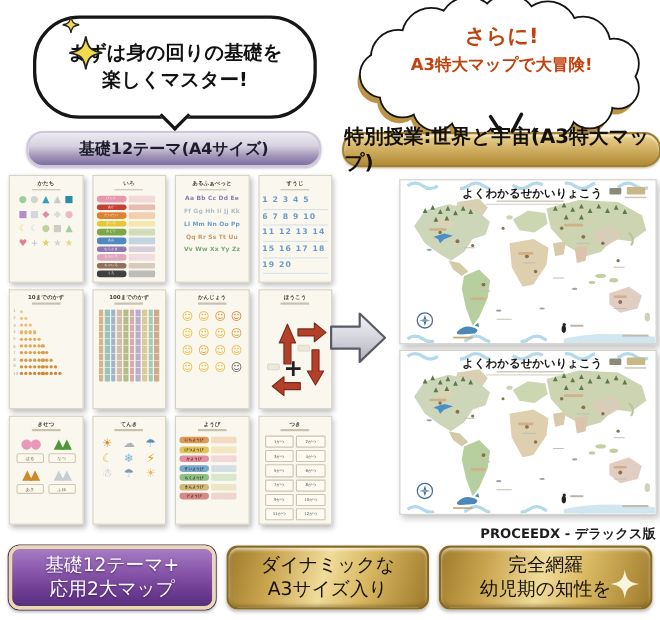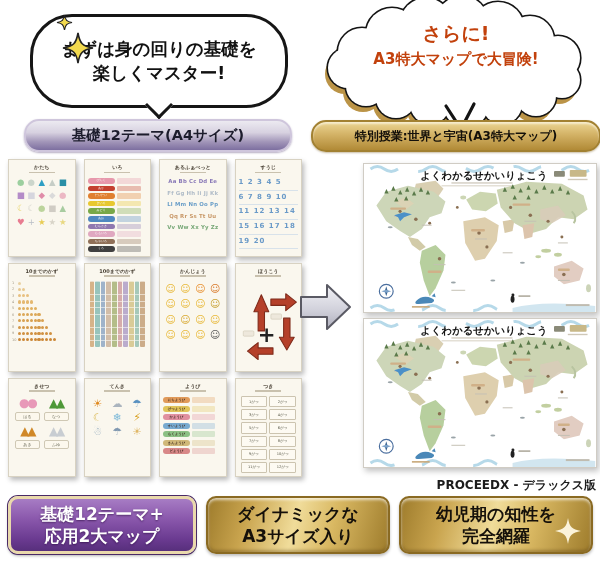--- a/index.html
+++ b/index.html
@@ -35,21 +35,21 @@
   .pill-purple{
     left:24px;top:119px;width:264px;
     background:linear-gradient(180deg,#eceaf1 0%,#d7d1e0 40%,#a195b8 72%,#7d6fa0 100%);
     border:2px solid #cfc6dc;box-shadow:0 1px 2px rgba(90,70,120,.45);
     color:#1c1c2c;font-size:14.5px;
   }
   .pill-gold{
     left:311px;top:120px;width:286px;height:28px;
     background:linear-gradient(180deg,#ecd694 0%,#d3b266 45%,#b18a36 100%);
     border:2px solid #a28132;box-shadow:inset 0 2px 2px rgba(255,255,255,.55),0 1px 2px rgba(120,90,30,.4);
-    color:#14100a;font-size:12px;
+    color:#14100a;font-size:18px;
   }
   
   .grid{
     position:absolute;left:8px;top:159px;width:294px;height:318px;
     display:grid;grid-template-columns:repeat(4,1fr);grid-template-rows:repeat(3,1fr);
     column-gap:8px;row-gap:6px;z-index:1;
   }
   .poster{
     background:#faf7ee;border:1px solid #d8d2c2;box-shadow:2px 3px 5px rgba(0,0,0,.28);
     padding:4px 3px 2px;display:flex;flex-direction:column;box-sizing:border-box;
@@ -97,21 +97,21 @@
   .map-card svg{display:block;width:100%;height:100%}
   #map1{top:163px}
   #map2{top:318px}
   .brand{
     position:absolute;right:4px;top:477px;font-size:12px;font-weight:bold;color:#1c1c1c;z-index:2;
   }
   
   .cta{
     position:absolute;top:496px;height:58px;border-radius:10px;
     display:flex;flex-direction:column;justify-content:center;align-items:center;
-    font-weight:bold;font-size:17px;line-height:1.3;box-sizing:border-box;text-align:center;
+    font-weight:normal;font-size:17px;line-height:1.3;box-sizing:border-box;text-align:center;
   }
   .cta-purple{
     left:8px;width:188px;
     background:linear-gradient(180deg,#a77cc4 0%,#8a58ac 38%,#6a3a90 78%,#572f7c 100%);
     border:3px solid #ead9ac;box-shadow:0 0 0 1px #4a2a66,0 2px 3px rgba(0,0,0,.3);
     color:#fff;text-shadow:0 1px 2px rgba(40,10,60,.6);
   }
   .cta-gold{
     background:linear-gradient(105deg,#9e7c2c 0%,#c9a44e 22%,#f0dc9a 48%,#d9b862 68%,#9e7c2c 100%);
     border:2px solid #8a6a22;
@@ -638,18 +638,18 @@
 
 <div class="cta cta-purple" id="cta1">
   <div>基礎12テーマ+</div>
   <div>応用2大マップ</div>
 </div>
 <div class="cta cta-gold" id="cta2">
   <div>ダイナミックな</div>
   <div>A3サイズ入り</div>
 </div>
 <div class="cta cta-gold" id="cta3">
+  <div>完全網羅</div>
   <div>幼児期の知性を</div>
-  <div>完全網羅</div>
   <svg class="cta-spark" width="26" height="26" viewBox="0 0 30 30">
     <path d="M15,0C16.8,10.5 19.5,13.2 30,15C19.5,16.8 16.8,19.5 15,30C13.2,19.5 10.5,16.8 0,15C10.5,13.2 13.2,10.5 15,0Z" fill="#fbf3da"></path>
   </svg>
 </div>
 
 </body></html>

